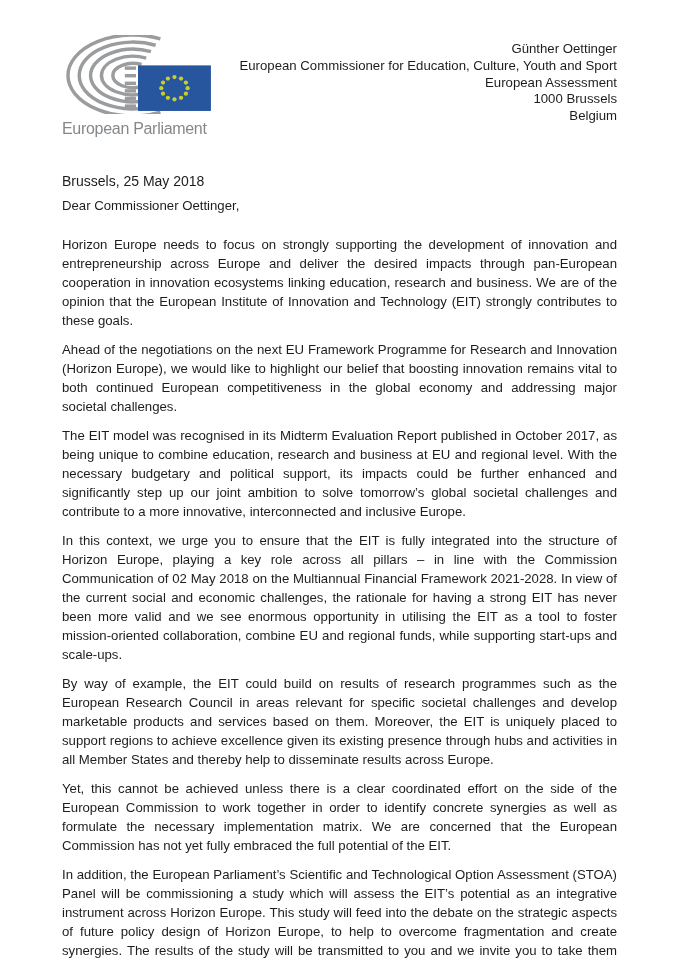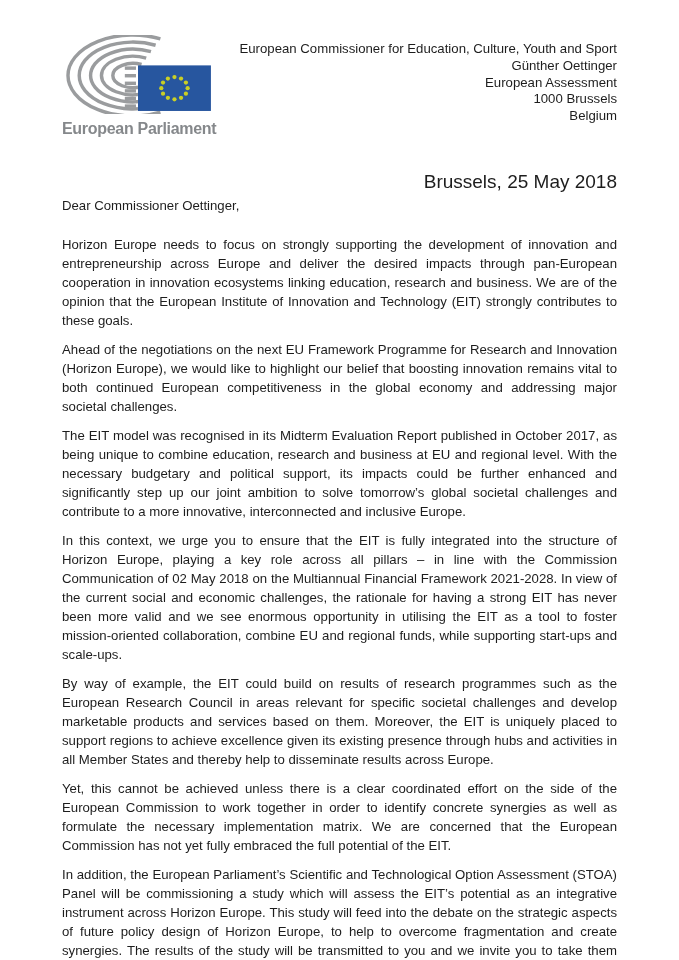--- a/index.html
+++ b/index.html
@@ -25,34 +25,33 @@
     align-items: flex-start;
     min-height: 100px;
   }
   .logo-block {
     width: 162px;
     flex: 0 0 auto;
   }
   .logo-wordmark {
     margin-top: 2px;
     font-size: 16px;
-    font-weight: bold;
+    font-weight: normal;
     letter-spacing: -0.3px;
     color: #85888b;
     white-space: nowrap;
   }
   .recipient {
     text-align: right;
     font-size: 13.2px;
     line-height: 16.8px;
     padding-top: 6px;
   }
   .dateline {
-    text-align: right;
-    font-size: 19px;
+    font-size: 14px;
     line-height: 19px;
     margin-top: 34px;
   }
   .salutation {
     font-size: 13.2px;
     line-height: 19px;
     margin: 5px 0 20px 0;
   }
   .letter-body p {
     font-size: 13.2px;
@@ -98,22 +97,22 @@
           <circle cx="104.5" cy="43" r="2.1"></circle>
           <circle cx="111" cy="41.5" r="2.1"></circle>
           <circle cx="117.5" cy="43" r="2.1"></circle>
           <circle cx="122.3" cy="47" r="2.1"></circle>
         </g>
       </svg>
       <div class="logo-wordmark">European Parliament</div>
     </div>
 
     <div class="recipient">
+      <div>Günther Oettinger</div>
       <div>European Commissioner for Education, Culture, Youth and Sport</div>
-      <div>Günther Oettinger</div>
       <div>European Assessment</div>
       <div>1000 Brussels</div>
       <div>Belgium</div>
     </div>
 
   </header>
 
   <div class="dateline">Brussels, 25 May 2018</div>
 
   <div class="salutation">Dear Commissioner Oettinger,</div>

